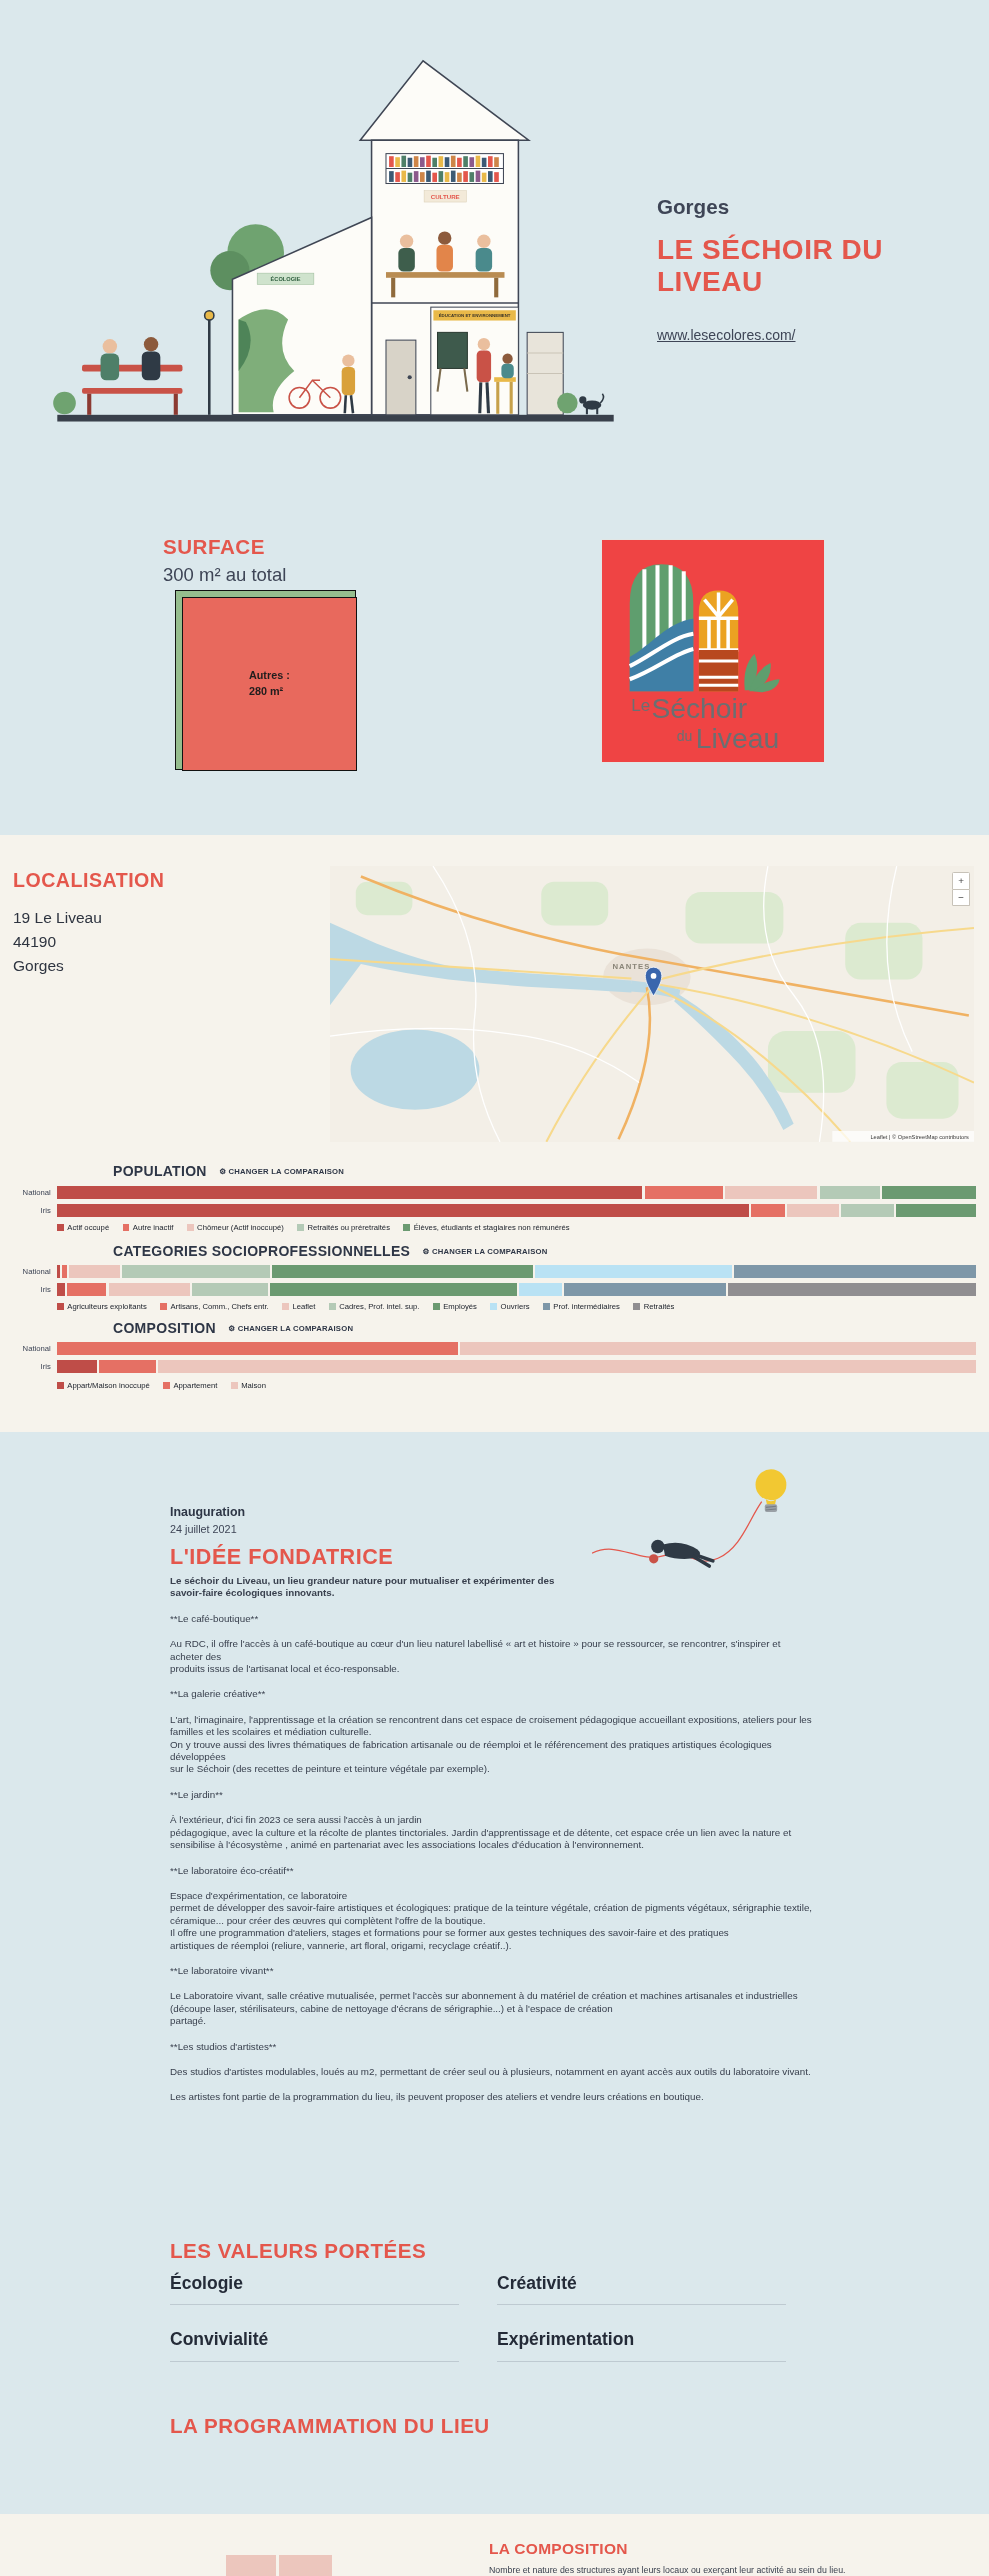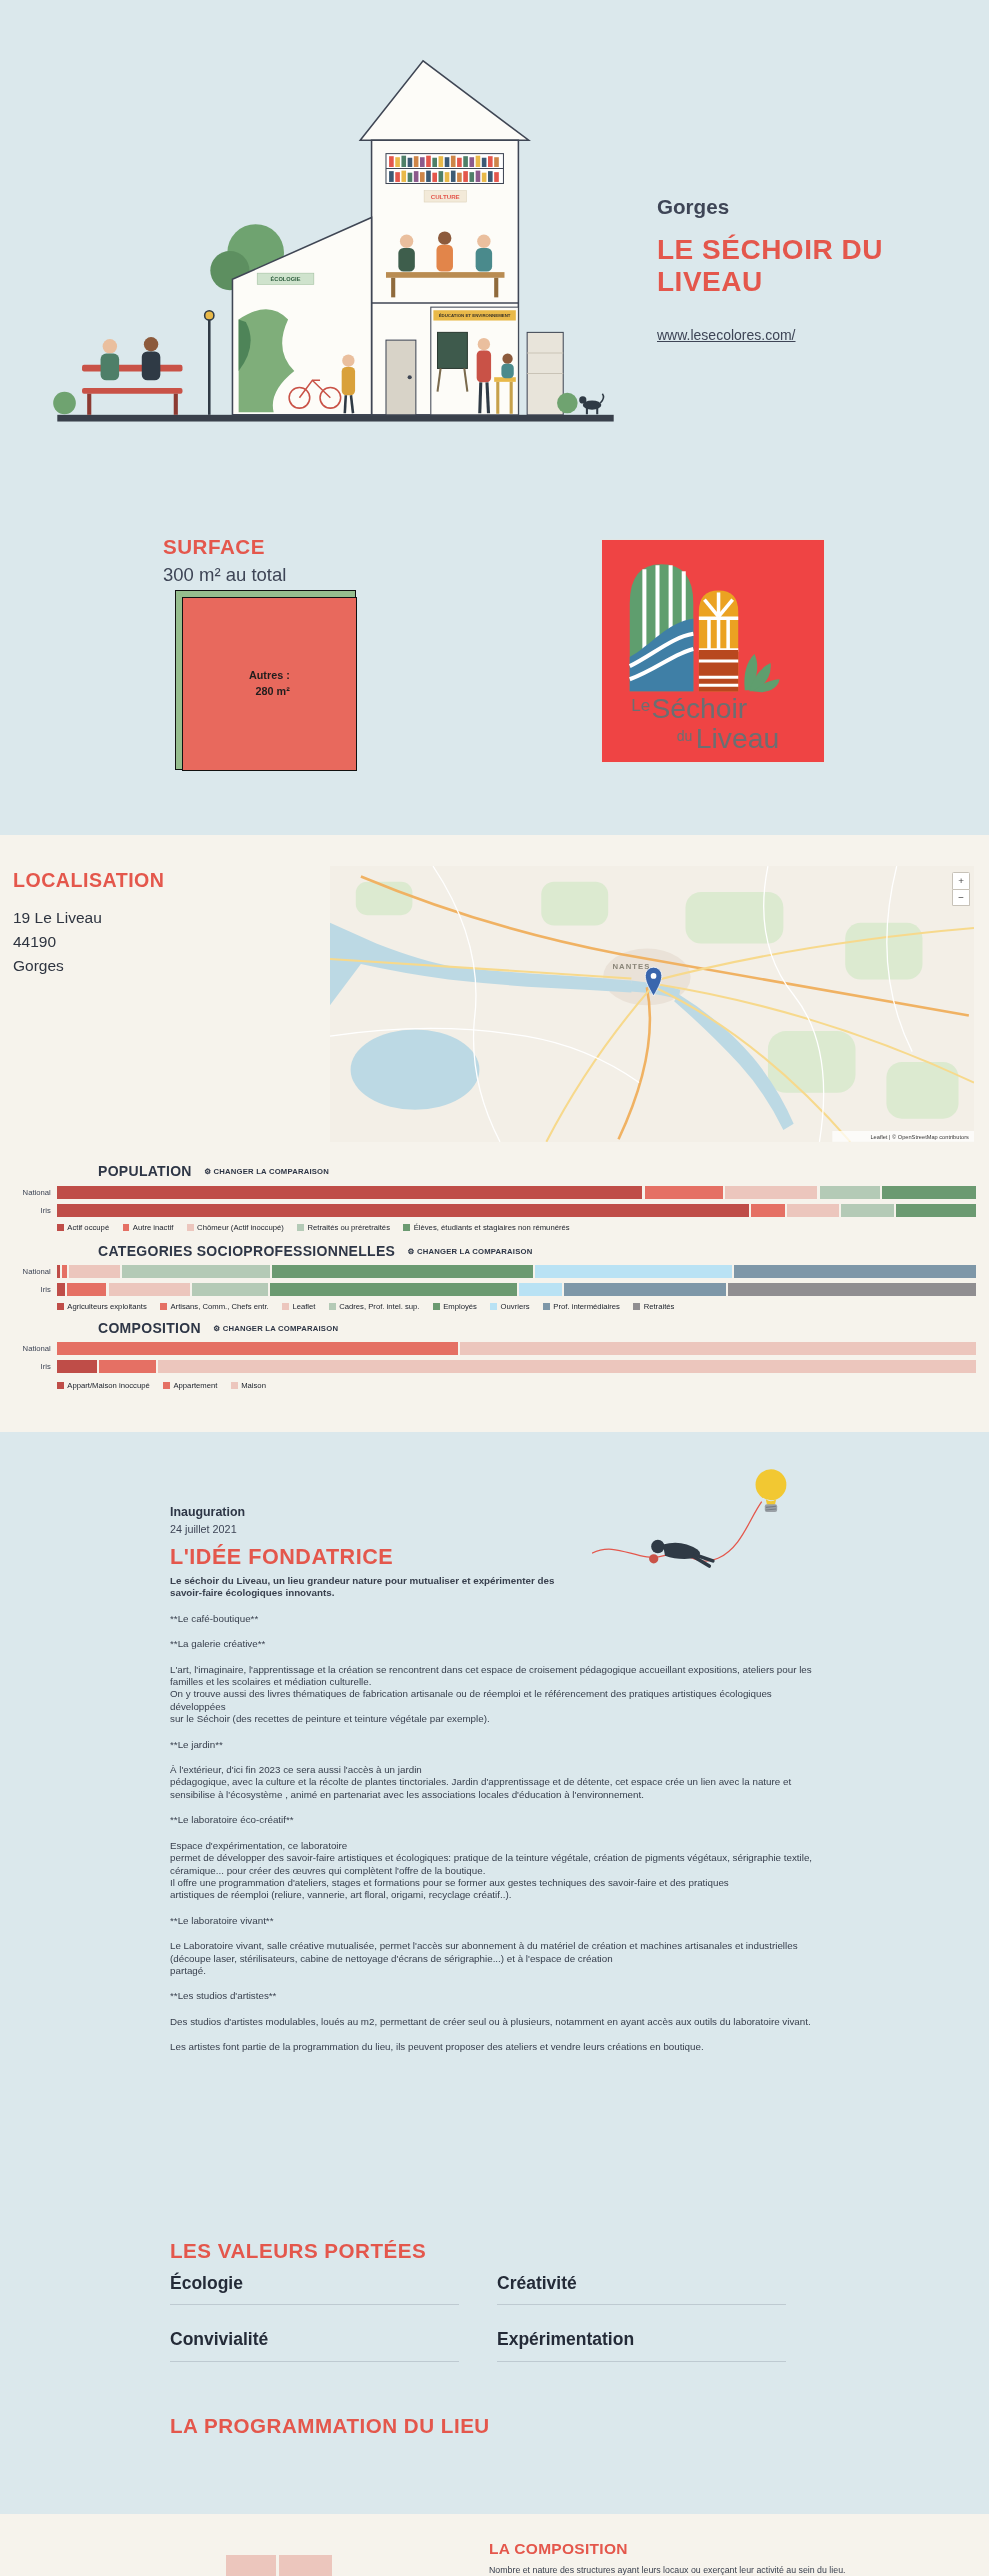--- a/index.html
+++ b/index.html
@@ -12,32 +12,32 @@
 
   
   .hero-city{font-size:20.6px;font-weight:bold;color:#3e4556;}
   .hero-title{font-size:28px;font-weight:800;color:#e4574c;letter-spacing:0.5px;margin-top:15px;}
   .hero-link{font-size:14px;color:#3e4556;text-decoration:underline;cursor:pointer;display:inline-block;}
 
   
   .sec-head{font-size:20.6px;font-weight:800;color:#e4574c;letter-spacing:0.5px;}
   .sec-sub{font-size:18.5px;color:#3e4556;margin-top:5.2px;}
   .surface-map{position:absolute;left:175px;top:590px;width:179px;height:178px;background:#96bd8e;border:1.5px solid #111;}
-  .surface-inner{position:absolute;left:6.2px;top:6.2px;right:-1.5px;bottom:-1.5px;background:#e8695d;border:1.5px solid #111;display:flex;align-items:center;justify-content:center;text-align:right;}
+  .surface-inner{position:absolute;left:6.2px;top:6.2px;right:-1.5px;bottom:-1.5px;background:#e8695d;border:1.5px solid #111;display:flex;align-items:center;justify-content:center;text-align:left;}
   .surface-label{font-size:10.8px;font-weight:bold;color:#201d1d;line-height:1.45;}
 
   .logo-card{position:absolute;left:602px;top:540px;width:222px;height:222px;background:#ef4444;box-shadow:0 0 0 0.5px #e8e4dd;}
 
   
   .addr{font-size:15.5px;color:#2e3440;line-height:1.55;margin-top:14.4px;}
   .map-frame{position:absolute;left:330px;top:866px;width:644px;height:276px;background:#f3efe7;overflow:hidden;}
 
   
   .demo{position:absolute;left:0;width:989px;}
-  .demo-title{position:absolute;left:54px;font-size:14px;font-weight:800;color:#2e3646;letter-spacing:0.3px;white-space:nowrap;padding-left:44px;}
+  .demo-title{position:absolute;left:69px;font-size:14px;font-weight:800;color:#2e3646;letter-spacing:0.3px;white-space:nowrap;padding-left:44px;}
   .demo-action{font-size:7.7px;font-weight:800;color:#2e3646;margin-left:8.2px;letter-spacing:0.2px;cursor:pointer;vertical-align:2.1px;}
   .bar-rows{position:absolute;left:57px;width:921px;}
   .bar-row{position:relative;height:13.4px;margin-bottom:4.6px;}
   .bar-row-label{position:absolute;left:-6.2px;transform:translateX(-100%);top:2.1px;font-size:7.7px;color:#3e4556;}
   .bar-flex{display:flex;height:13.4px;width:100%;}
   .bar-seg{height:13.4px;margin-right:2.1px;}
   .bar-seg:last-child{margin-right:0;}
   .legend{position:absolute;left:57px;width:927px;font-size:7.7px;color:#20252e;}
   .legend-item{display:inline-flex;align-items:center;margin-right:13.4px;margin-bottom:4.1px;}
   .legend-swatch{width:6.7px;height:6.7px;display:inline-block;margin-right:3.6px;flex:0 0 6.7px;}
@@ -505,20 +505,22 @@
       <path d="M200,188 L235,200" stroke="#2f3a45" stroke-width="7" stroke-linecap="round"></path>
       <path d="M198,192 L228,210" stroke="#2f3a45" stroke-width="7" stroke-linecap="round"></path>
       <circle cx="120" cy="196" r="9" fill="#c95247"></circle>
     </g>
   </svg>
 
   <div class="idea-body">
       <div class="p bold">Le séchoir du Liveau, un lieu grandeur nature pour mutualiser et expérimenter des
 savoir-faire écologiques innovants.</div>
       <div class="p">**Le café-boutique**</div>
+      <div class="p">Au RDC, il offre l'accès à un café-boutique au cœur d'un lieu naturel labellisé « art et histoire » pour se ressourcer, se rencontrer, s'inspirer et acheter des
+produits issus de l'artisanat local et éco-responsable.</div>
       <div class="p">**La galerie créative**</div>
       <div class="p">L'art, l'imaginaire, l'apprentissage et la création se rencontrent dans cet espace de croisement pédagogique accueillant expositions, ateliers pour les
 familles et les scolaires et médiation culturelle.
 On y trouve aussi des livres thématiques de fabrication artisanale ou de réemploi et le référencement des pratiques artistiques écologiques développées
 sur le Séchoir (des recettes de peinture et teinture végétale par exemple).</div>
       <div class="p">**Le jardin**</div>
       <div class="p">À l'extérieur, d'ici fin 2023 ce sera aussi l'accès à un jardin
 pédagogique, avec la culture et la récolte de plantes tinctoriales. Jardin d'apprentissage et de détente, cet espace crée un lien avec la nature et
 sensibilise à l'écosystème , animé en partenariat avec les associations locales d'éducation à l'environnement.</div>
       <div class="p">**Le laboratoire éco-créatif**</div>

